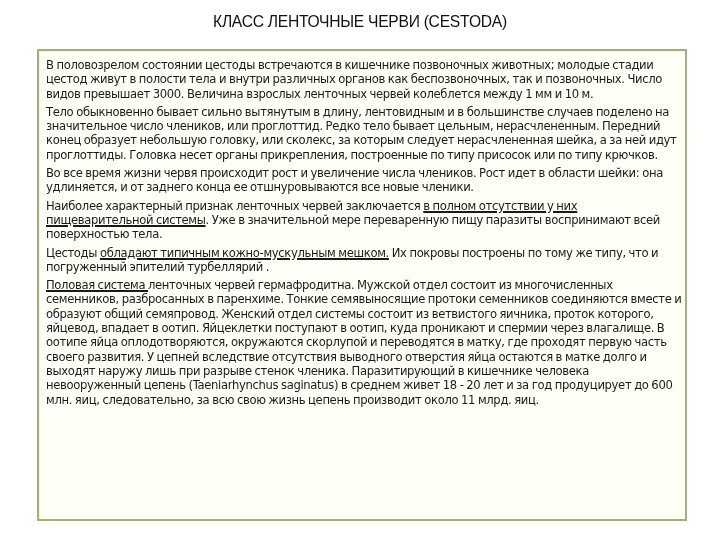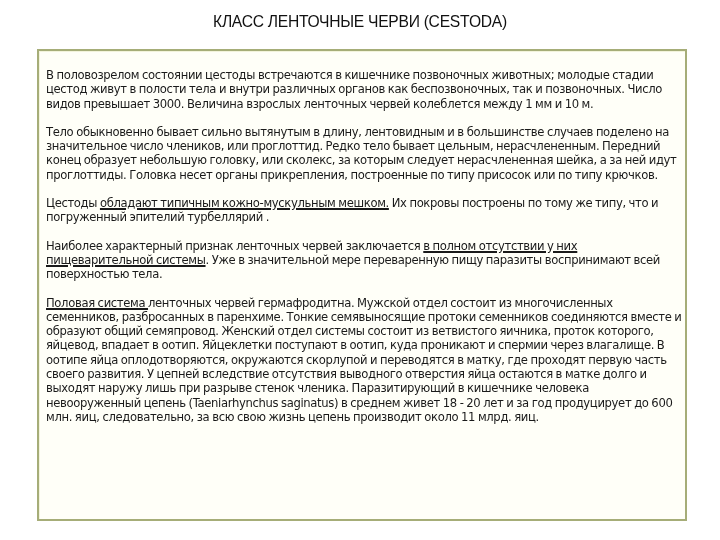--- a/index.html
+++ b/index.html
@@ -42,21 +42,21 @@
     top: 3px;
     width: 636px;
     font-family: "DejaVu Sans", sans-serif;
     font-size: 11.6px;
     line-height: 14.3px;
     color: #1a1a1a;
     letter-spacing: -0.35px;
     word-spacing: -0.5px;
   }
   .para {
-    margin: 14px 0 3px 0;
+    margin: 4px 0 3px 0;
   }
   .ul {
     text-decoration: underline;
     text-decoration-thickness: 2px;
     text-underline-offset: 1px;
   }
 </style>
 </head>
 <body>
 
@@ -66,27 +66,30 @@
   <div class="content">
 
     <p class="para">
       <span>В половозрелом состоянии цестоды встречаются в кишечнике позвоночных животных; молодые стадии цестод живут в полости тела и внутри различных органов как беспозвоночных, так и позвоночных. Число видов превышает 3000. Величина взрослых ленточных червей колеблется между 1 мм и 10 м.</span>
     </p>
 
     <p class="para">
       <span>Тело обыкновенно бывает сильно вытянутым в длину, лентовидным и в большинстве случаев поделено на значительное число члеников, или проглоттид. Редко тело бывает цельным, нерасчлененным. Передний конец образует небольшую головку, или сколекс, за которым следует нерасчлененная шейка, а за ней идут проглоттиды. Головка несет органы прикрепления, построенные по типу присосок или по типу крючков.</span>
     </p>
 
-
     <p class="para">
-      <span>Цестоды </span><span class="ul">обладают типичным кожно-мускульным мешком.</span><span> Их покровы построены по тому же типу, что и погруженный эпителий турбеллярий .</span>
+      <span>Во все время жизни червя происходит рост и увеличение числа члеников. Рост идет в области шейки: она удлиняется, и от заднего конца ее отшнуровываются все новые членики.</span>
     </p>
 
     <p class="para">
       <span>Наиболее характерный признак ленточных червей заключается </span><span class="ul">в полном отсутствии у них пищеварительной системы</span><span>. Уже в значительной мере переваренную пищу паразиты воспринимают всей поверхностью тела.</span>
+    </p>
+
+    <p class="para">
+      <span>Цестоды </span><span class="ul">обладают типичным кожно-мускульным мешком.</span><span> Их покровы построены по тому же типу, что и погруженный эпителий турбеллярий .</span>
     </p>
 
 
     <p class="para">
       <span class="ul">Половая система </span><span>ленточных червей гермафродитна. Мужской отдел состоит из многочисленных семенников, разбросанных в паренхиме. Тонкие семявыносящие протоки семенников соединяются вместе и образуют общий семяпровод. Женский отдел системы состоит из ветвистого яичника, проток которого, яйцевод, впадает в оотип. Яйцеклетки поступают в оотип, куда проникают и спермии через влагалище. В оотипе яйца оплодотворяются, окружаются скорлупой и переводятся в матку, где проходят первую часть своего развития. У цепней вследствие отсутствия выводного отверстия яйца остаются в матке долго и выходят наружу лишь при разрыве стенок членика. Паразитирующий в кишечнике человека невооруженный цепень (Taeniarhynchus saginatus) в среднем живет 18 - 20 лет и за год продуцирует до 600 млн. яиц, следовательно, за всю свою жизнь цепень производит около 11 млрд. яиц.</span>
     </p>
 
   </div>
 </div>
 

